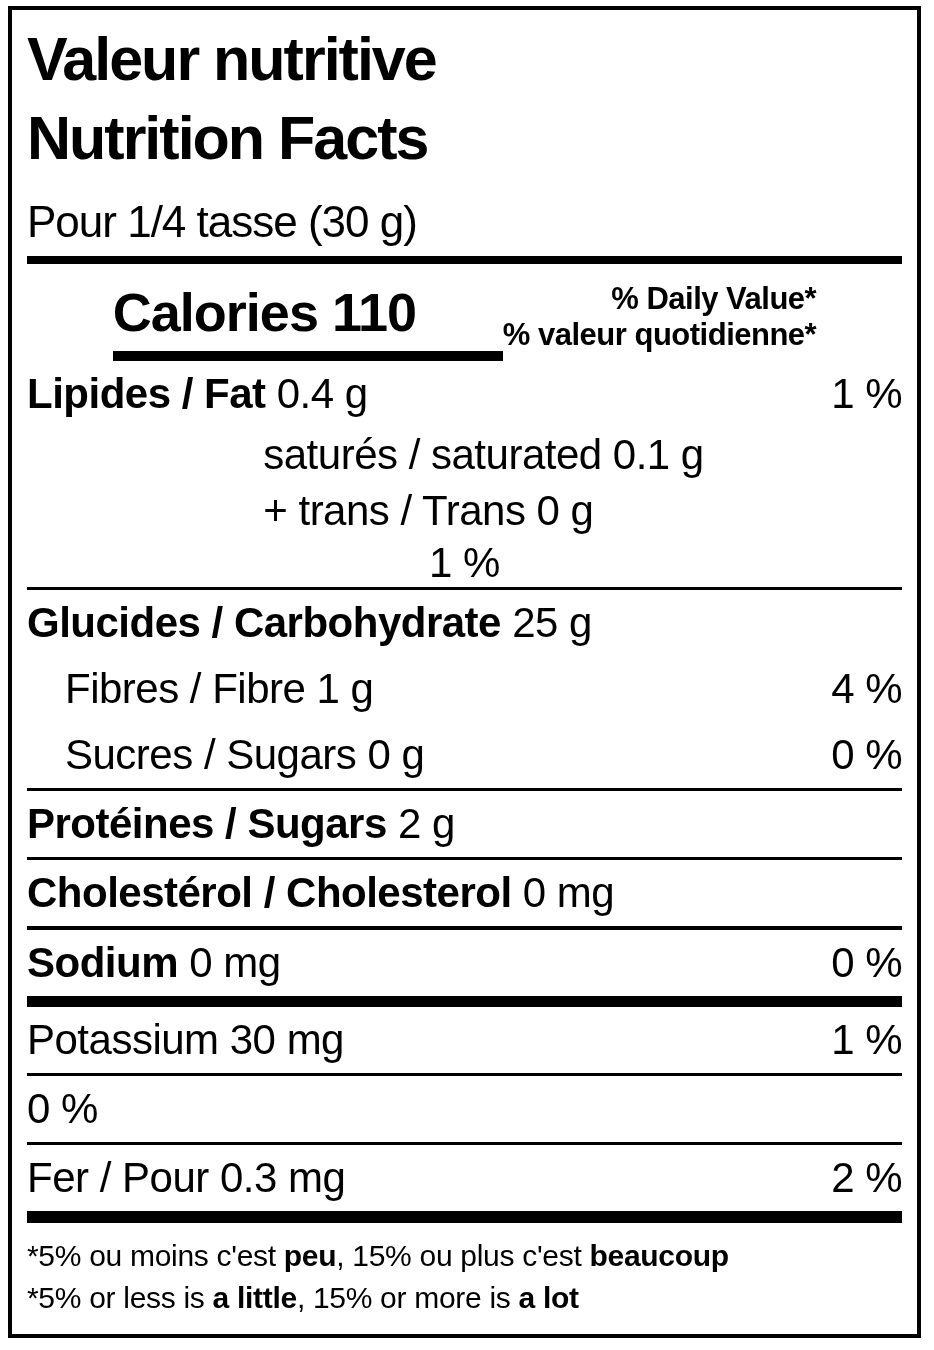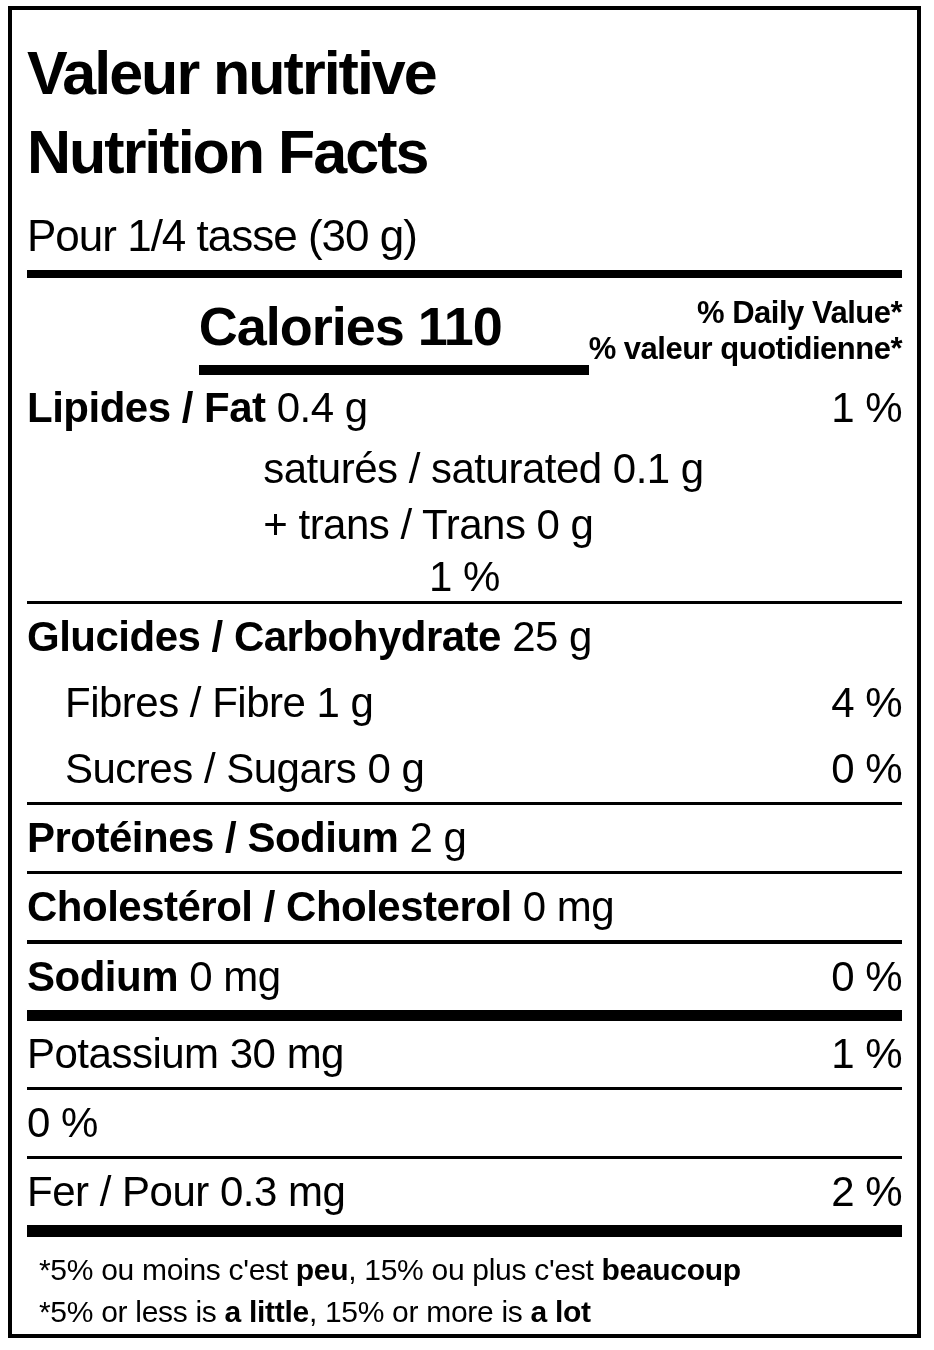--- a/index.html
+++ b/index.html
@@ -13,44 +13,44 @@
   }
   .nft {
     position: absolute; left: 8px; top: 6px;
     width: 913px; height: 1332px;
     box-sizing: border-box;
     border: 4px solid #000;
     padding: 0 15px;
     background: #fff;
   }
   .title { font-size: 61px; font-weight: bold; line-height: 79px; letter-spacing: -2px; white-space: nowrap; }
-  .title.first { margin-top: 24px; }
+  .title.first { margin-top: 10px; }
   .serving { font-size: 44px; line-height: 55px; margin-top: 16px; letter-spacing: -1px; }
   .bar { background: #000; }
   .bar-a { height: 8px; margin-top: 7px; }
   .bar-b { height: 11px; }
   .bar-c { height: 12px; }
   .sep   { height: 3px; background: #000; }
   .sep-4 { height: 4px; background: #000; }
 
-  .cal-row { display: flex; justify-content: flex-end; margin-top: 12px; }
+  .cal-row { display: flex; justify-content: center; margin-top: 12px; }
   .cal-left { font-size: 54px; font-weight: bold; line-height: 60px; letter-spacing: -1px; padding-top: 6px; }
   .cal-bar { height: 10px; background: #000; width: 390px; margin-top: 9px; }
   .dv-head { font-size: 31px; font-weight: bold; line-height: 36px; text-align: right; padding-top: 5px; letter-spacing: -0.5px; }
 
   .row { display: flex; justify-content: space-between; align-items: flex-end;
          font-size: 42px; line-height: 48px; padding: 9px 0; letter-spacing: -0.5px; }
   .subgroup { display: flex; justify-content: space-between; align-items: center; letter-spacing: -0.5px; flex-direction: column; }
   .sublines { font-size: 42px; line-height: 48px; }
   .subline { padding: 4px 0; }
   .indent { padding-left: 38px; }
   .dv { font-size: 42px; }
   .b { font-weight: bold; }
 
-  .footnote { font-size: 30px; line-height: 42px; margin-top: 12px; letter-spacing: -0.3px; margin-left: 12px; }
+  .footnote { font-size: 30px; line-height: 42px; margin-top: 12px; letter-spacing: -0.3px; }
 </style>
 </head>
 <body>
 
 <div class="nft">
 
   <div class="title first">Valeur nutritive</div>
   <div class="title">Nutrition Facts</div>
 
   <div class="serving">
@@ -115,21 +115,21 @@
       <span>Sucres / Sugars</span>
       <span>0 g</span>
     </div>
     <div class="dv">0 %</div>
   </div>
 
   <div class="sep"></div>
 
   <div class="row">
     <div>
-      <span class="b">Protéines / Sodium</span>
+      <span class="b">Protéines / Sugars</span>
       <span>2 g</span>
     </div>
   </div>
 
   <div class="sep"></div>
 
   <div class="row">
     <div>
       <span class="b">Cholestérol / Cholesterol</span>
       <span>0 mg</span>

